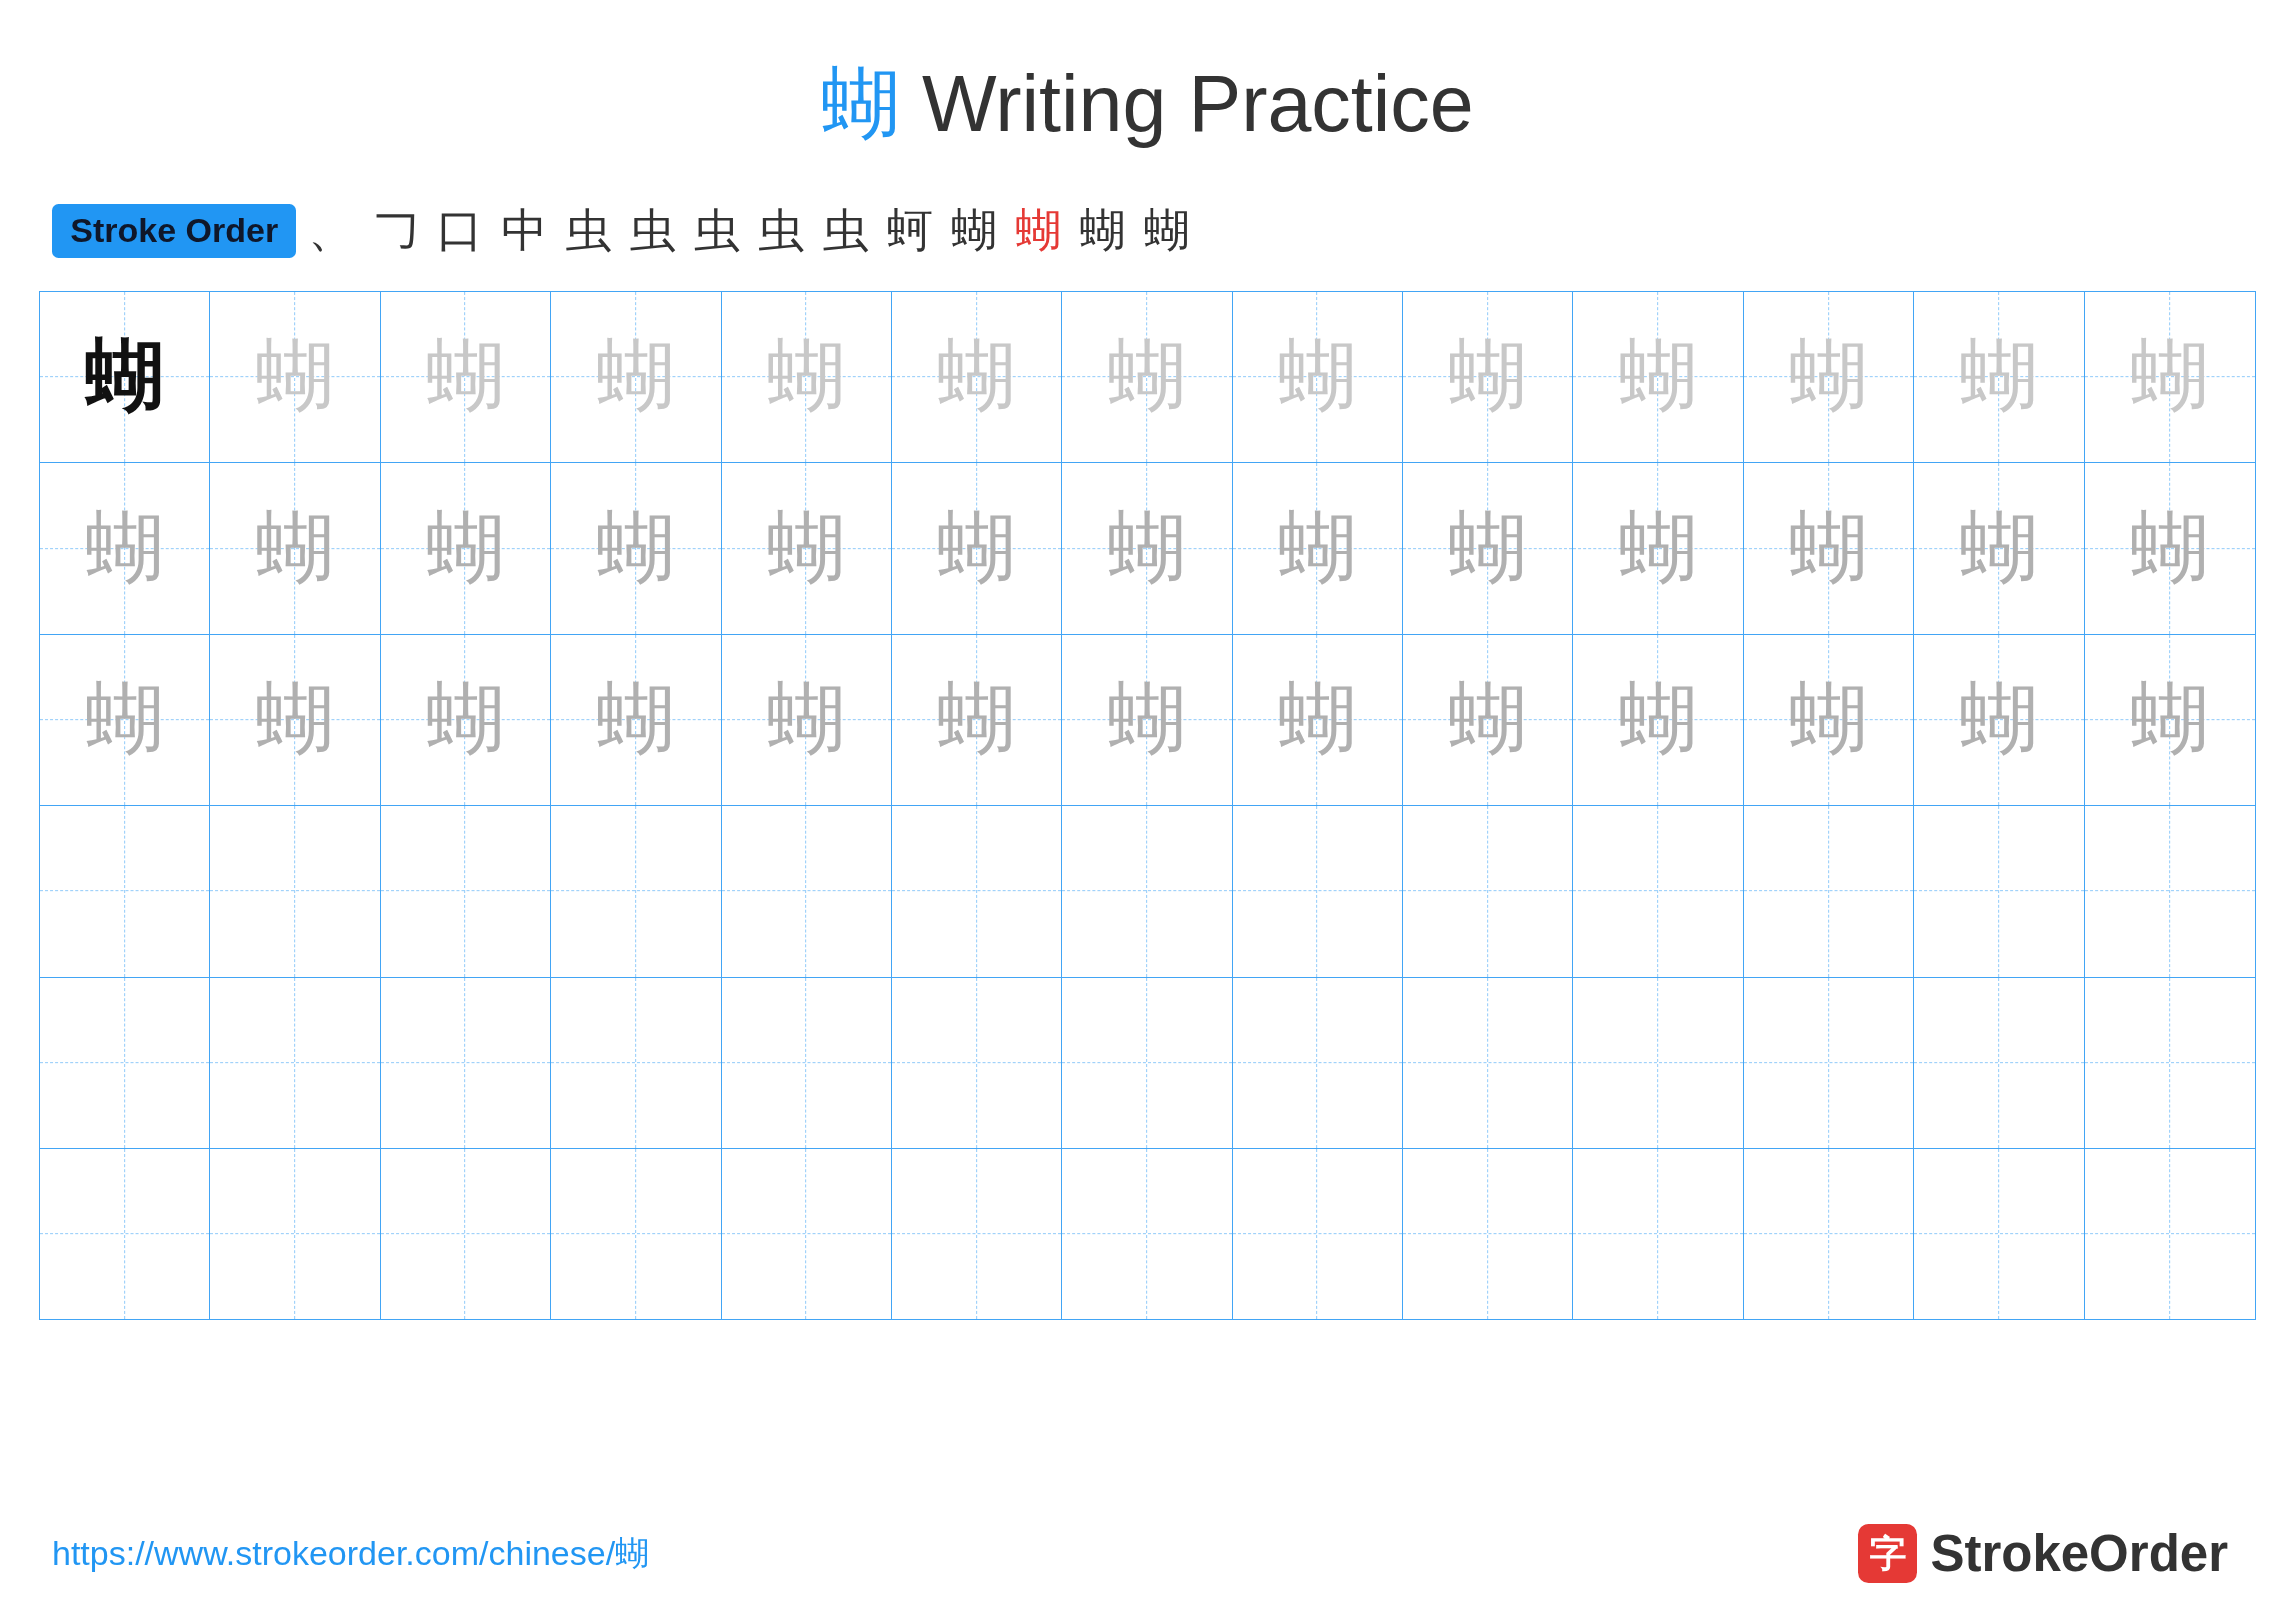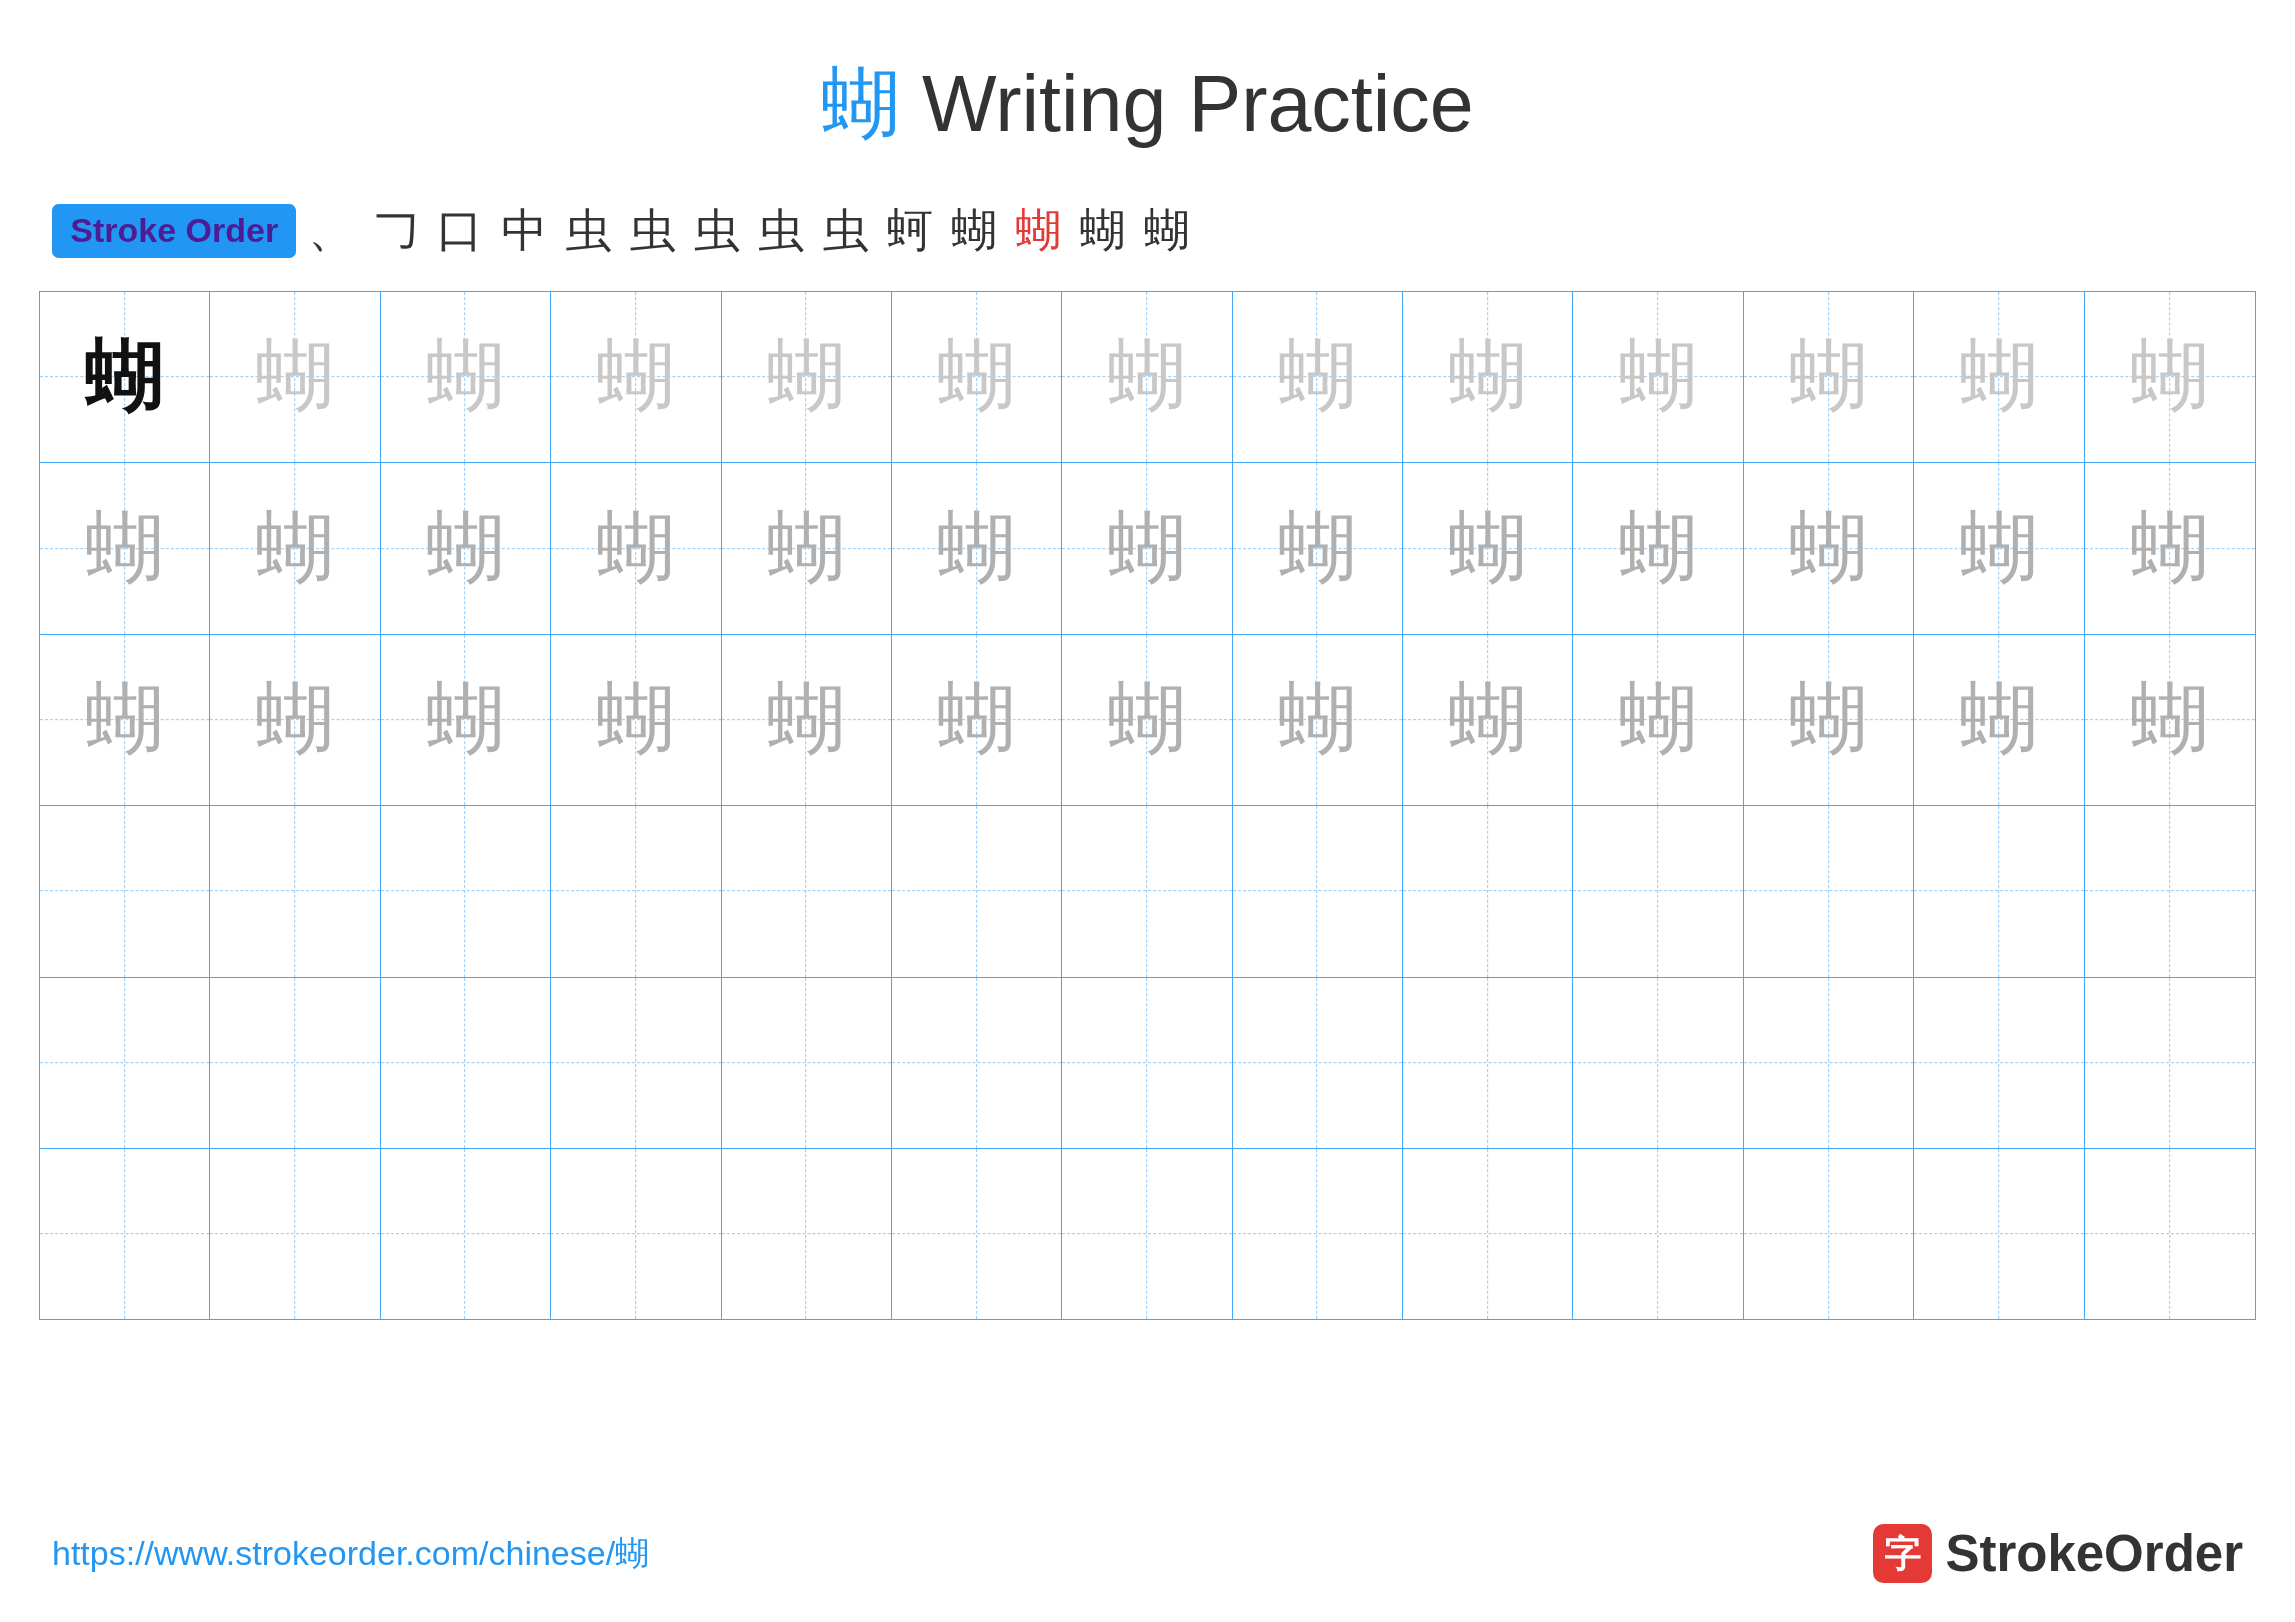--- a/index.html
+++ b/index.html
@@ -30,21 +30,21 @@
     
     .stroke-order-section {
       display: flex;
       align-items: center;
       padding: 19.6px 52px;
       gap: 11.8px;
       margin-bottom: 13px;
     }
     .stroke-order-badge {
       background-color: #2196F3;
-      color: #4c1d95;
+      color: #0f172a;
       font-size: 34px;
       font-weight: bold;
       padding: 7.9px 18.3px;
       border-radius: 6.5px;
       white-space: nowrap;
     }
     .stroke-chars {
       display: flex;
       align-items: center;
       gap: 18.3px;
@@ -132,21 +132,21 @@
     
     .empty-row .grid-cell {
       
     }
 
     
     .footer {
       position: absolute;
       bottom: 39px;
       left: 52px;
-      right: 52px;
+      right: 67px;
       display: flex;
       align-items: center;
       justify-content: space-between;
     }
     .footer-url {
       font-size: 34px;
       color: #2196F3;
       text-decoration: none;
     }
     .footer-logo {

